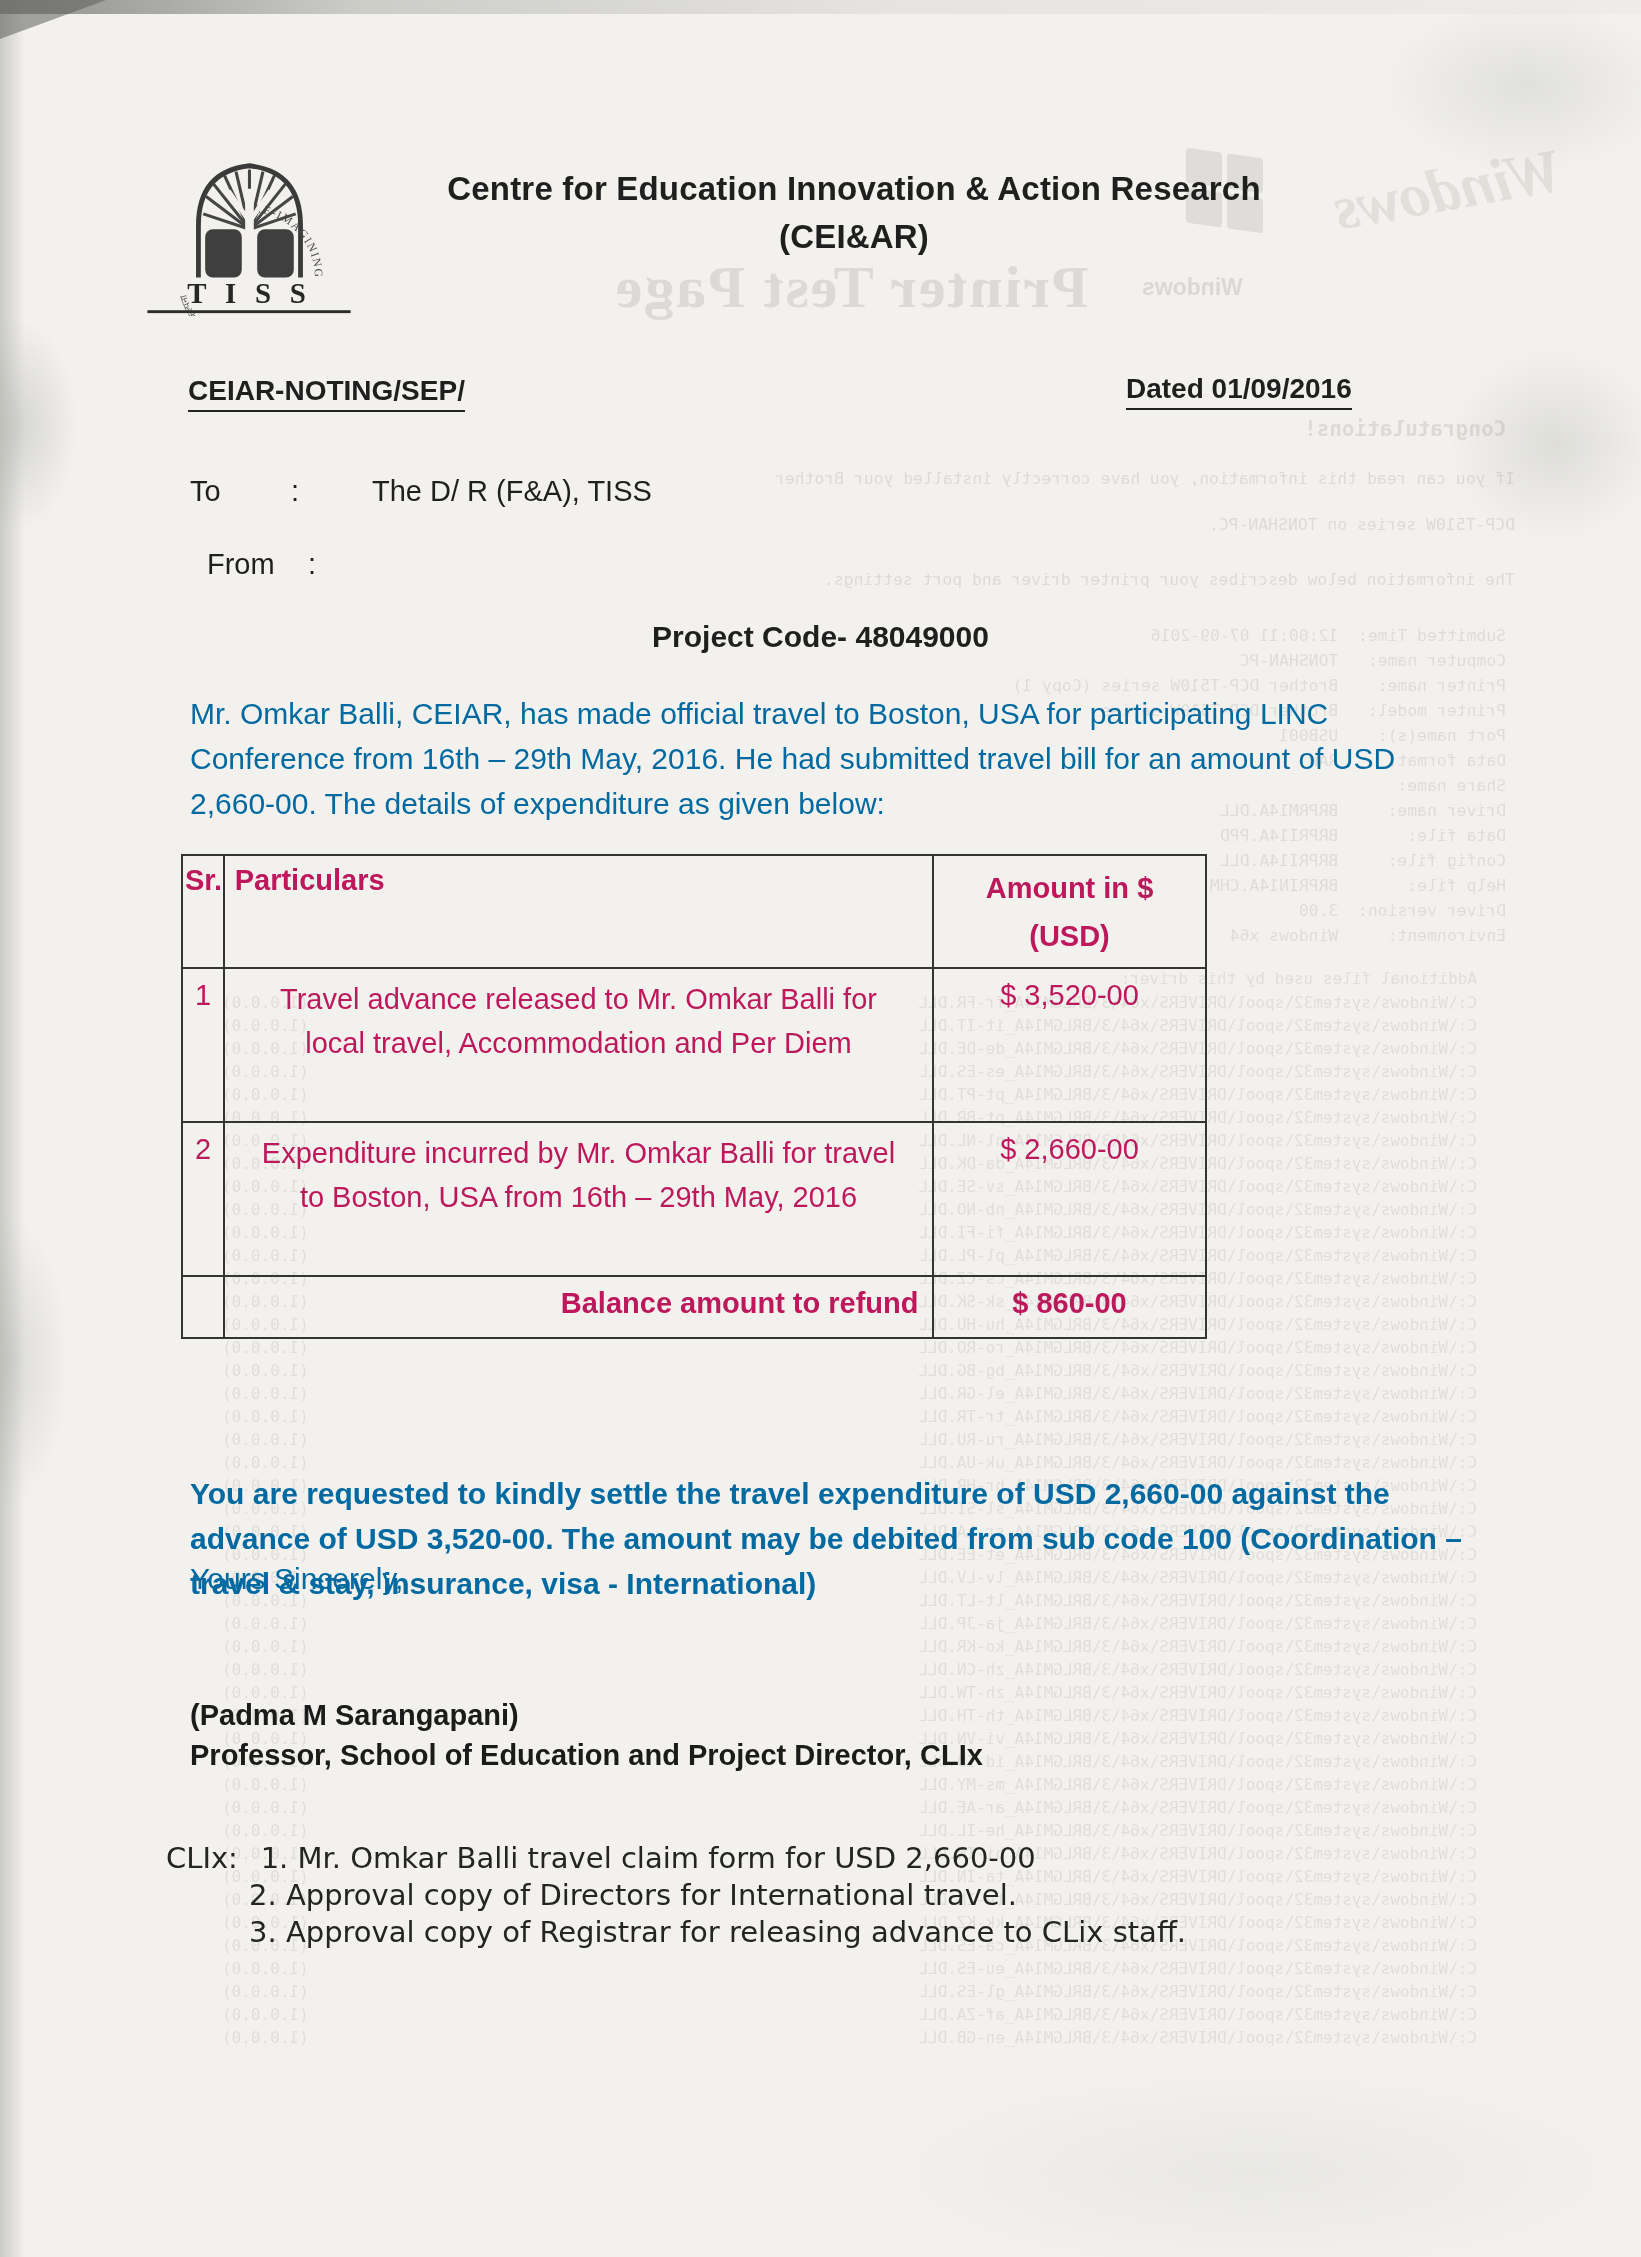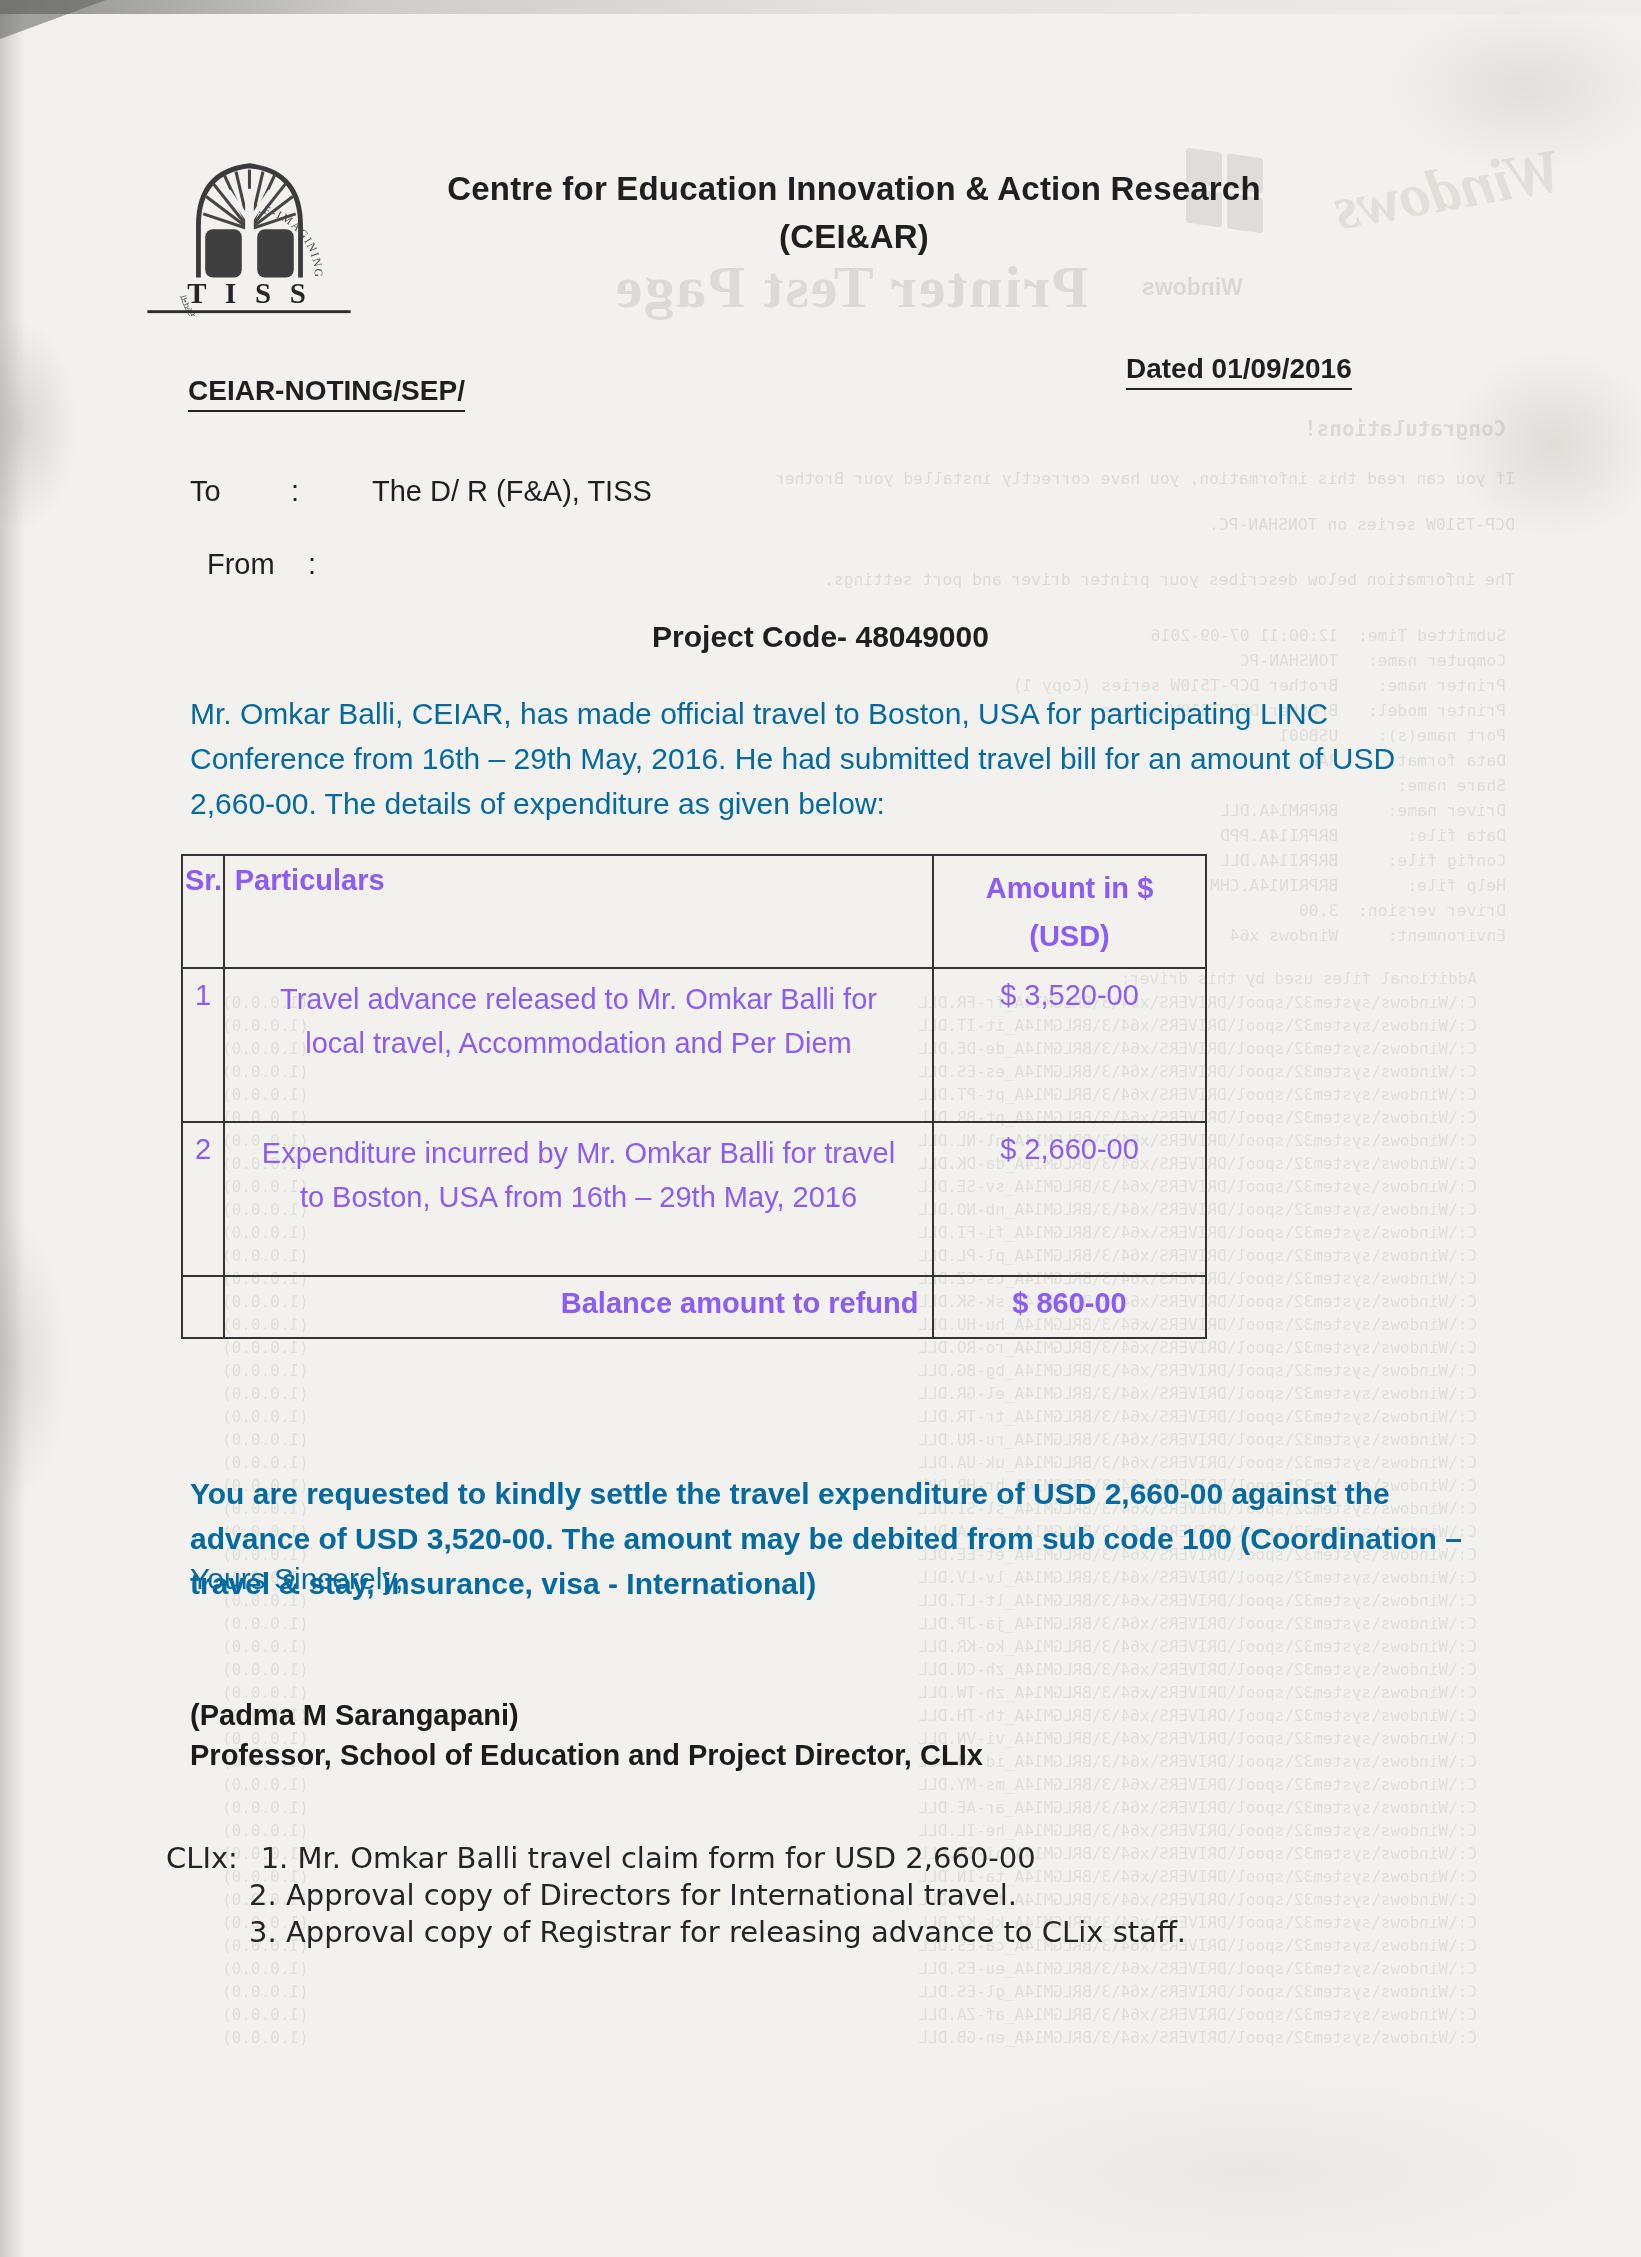--- a/index.html
+++ b/index.html
@@ -34,21 +34,21 @@
   .bleed-files .fhead{height:25px;line-height:25px;white-space:pre;}
   
   .ink{z-index:2;}
   .title{font-size:33px;font-weight:bold;text-align:center;letter-spacing:0.2px;}
   .refline{font-size:28px;font-weight:bold;border-bottom:2.9px solid #222;padding-bottom:2.9px;}
   .addr{font-size:29px;}
   .pcode{font-size:30px;font-weight:bold;text-align:center;}
   .para{font-size:30px;line-height:45px;color:#0369a1;}
   
   table.exp{border-collapse:collapse;z-index:2;position:absolute;table-layout:fixed;}
-  table.exp td,table.exp th{border:2.9px solid #343434;vertical-align:top;color:#8b5cf6;}
+  table.exp td,table.exp th{border:2.9px solid #343434;vertical-align:top;color:#be185d;}
   table.exp th{font-size:29px;font-weight:bold;text-align:left;padding:7.7px 9.7px;}
   table.exp td{font-size:29px;padding:9.7px 7.7px;}
   .cell-center{text-align:center;}
   .amount-head{text-align:center !important;line-height:48px;}
   .balance-label{font-weight:bold;text-align:right;padding-right:13.5px !important;}
   .balance-amt{font-weight:bold;text-align:center;}
   .sig{font-size:29px;font-weight:bold;color:#1b1b1b;}
   .encl{font-family:"DejaVu Sans",sans-serif;font-size:29px;line-height:37px;color:#242424;}
   
   .logo-wrap{z-index:2;}
@@ -185,21 +185,21 @@
 
     <text x="108" y="176" text-anchor="middle" font-family="Liberation Serif,serif" font-weight="bold" font-size="30" letter-spacing="6" fill="#262626">T I S S</text>
     <rect x="2" y="184" width="211" height="3" fill="#2c2c2c"></rect>
   </svg>
 </div>
 
 <div class="abs ink title" style="left:357px;top:170px;width:994px;">Centre for Education Innovation &amp; Action Research</div>
 <div class="abs ink title" style="left:357px;top:218px;width:994px;">(CEI&amp;AR)</div>
 
 <div class="abs ink refline nowrap" style="left:188px;top:375px;">CEIAR-NOTING/SEP/</div>
-<div class="abs ink refline nowrap" style="left:1126px;top:353px;">Dated 01/09/2016</div>
+<div class="abs ink refline nowrap" style="left:1126px;top:373px;">Dated 01/09/2016</div>
 
 <div class="abs ink addr" style="left:190px;top:475px;width:1159px;">
   <span>To</span>
   <span style="position:absolute;left:101px;">:</span>
   <span style="position:absolute;left:182px;">The D/ R (F&amp;A), TISS</span>
 </div>
 <div class="abs ink addr" style="left:207px;top:548px;width:1159px;">
   <span>From</span>
   <span style="position:absolute;left:101px;">:</span>
 </div>

